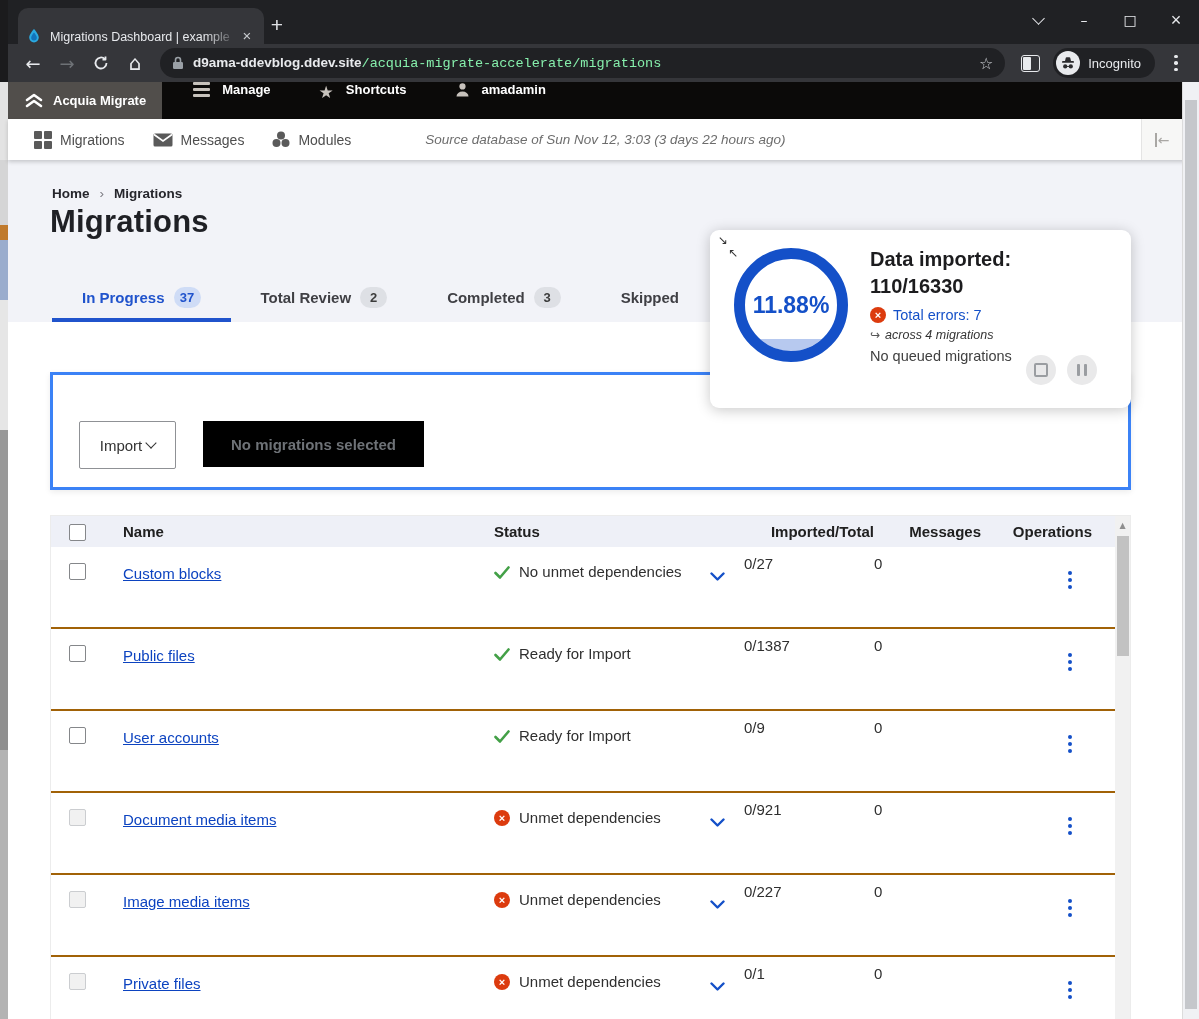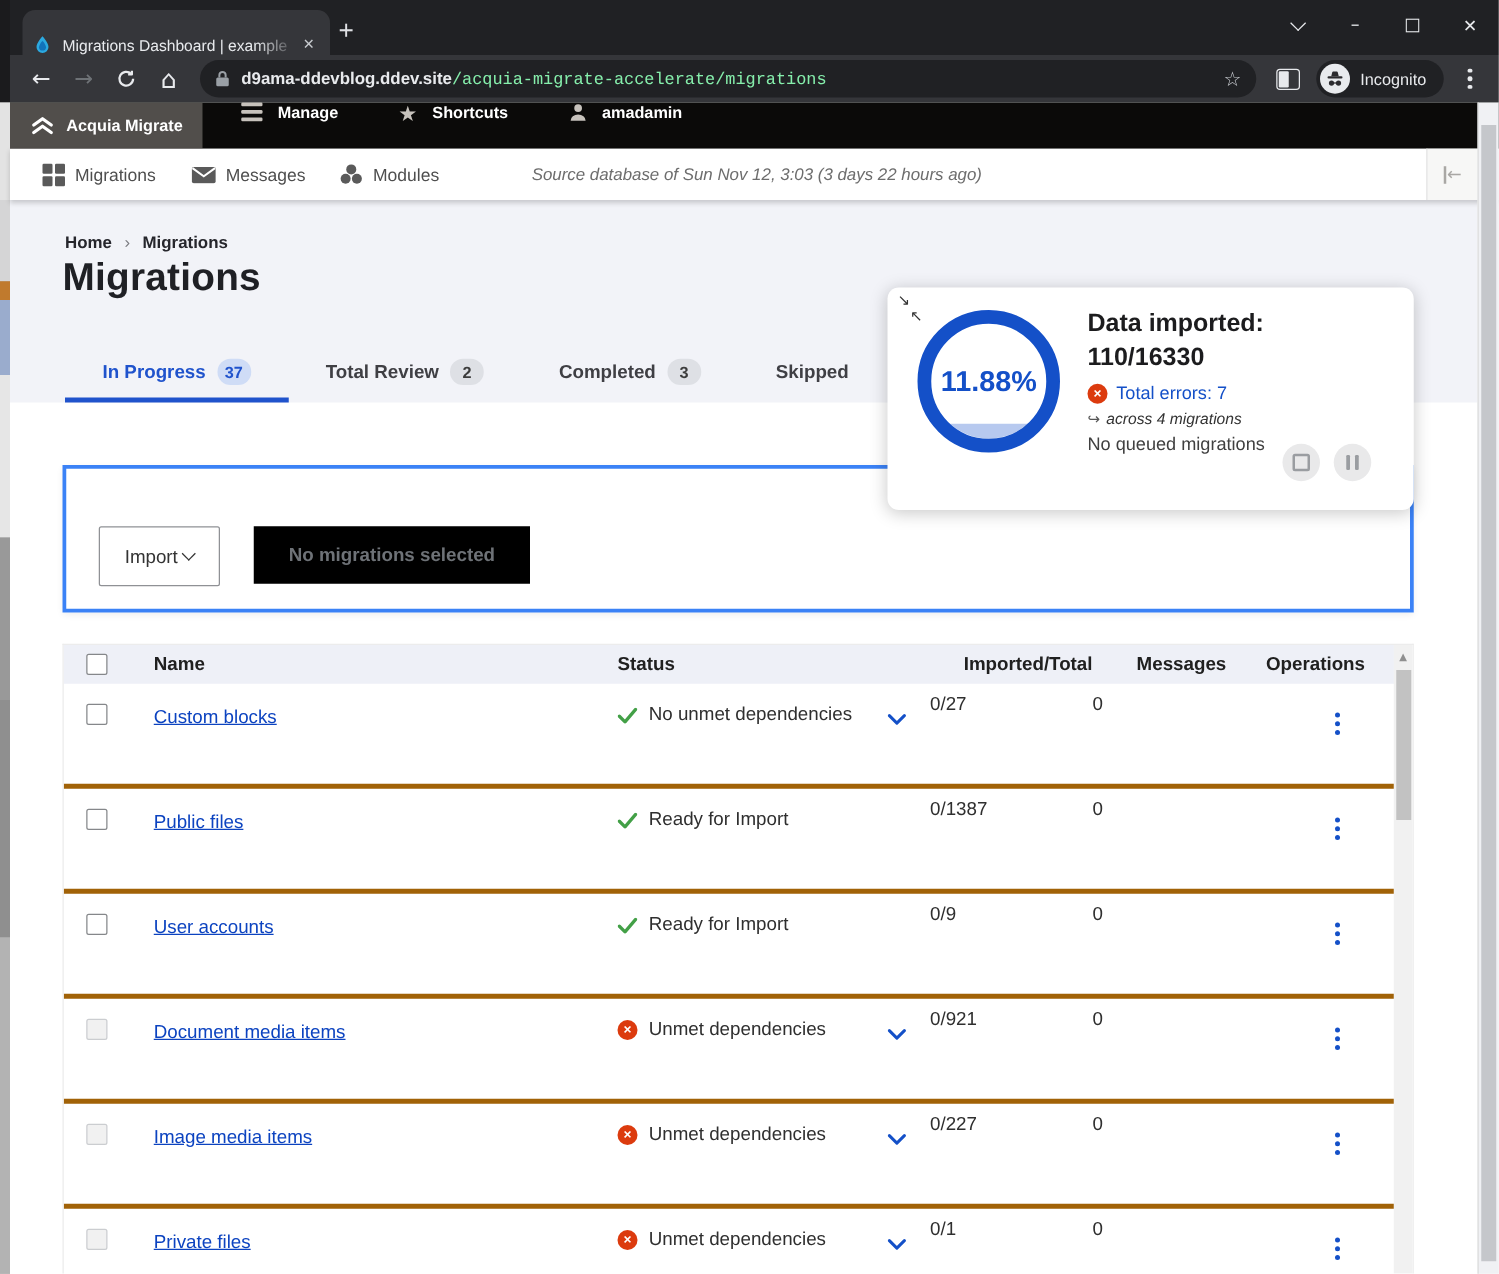--- a/index.html
+++ b/index.html
@@ -107,21 +107,21 @@
   .filter-input{position:absolute;left:407px;top:46px;width:287px;height:46px;border:1px solid #8f9195;border-radius:2px;
     box-sizing:border-box;padding:0 15px;font-size:15px;color:#333;font-family:"Liberation Sans",sans-serif;}
   .filter-input::placeholder{color:#767676;}
   
   .table-card{position:absolute;left:42px;top:355px;width:1081px;bottom:0;background:#fff;overflow:hidden;
     border:1px solid #ececec;border-bottom:none;box-sizing:border-box;}
   .t-head{display:grid;grid-template-columns:56px 387px 250px 130px 107px 123px;height:31px;background:#eef0f7;
     align-items:center;font-size:15px;font-weight:bold;color:#202020;width:1065px;}
   .t-row{display:grid;grid-template-columns:56px 387px 250px 130px 107px 123px;height:80px;width:1065px;
     align-items:start;font-size:15px;color:#2f2f2f;}
-  .t-row + .t-row{border-top:4px solid #a16207;}
+  .t-row + .t-row{border-top:2px solid #a16207;}
   .cell-pad{padding-top:18px;}
   .chk{width:17px;height:17px;border:1px solid #85878a;border-radius:2px;background:#fff;margin-left:18px;box-sizing:border-box;}
   .t-head .chk{margin-top:0;}
   .t-row .chk{margin-top:16px;}
   .t-row.disabled .chk{background:#f1f1f1;border-color:#cbcdd0;}
   .name-cell{padding-left:16px;}
   .name-link{color:#0c43c0;text-decoration:underline;cursor:pointer;}
   .status-cell{position:relative;display:flex;gap:9px;align-items:center;padding-top:16px;}
   .ok-icon{display:flex;margin-top:2px;}
   .status-chevron{position:absolute;left:216px;top:20px;}

